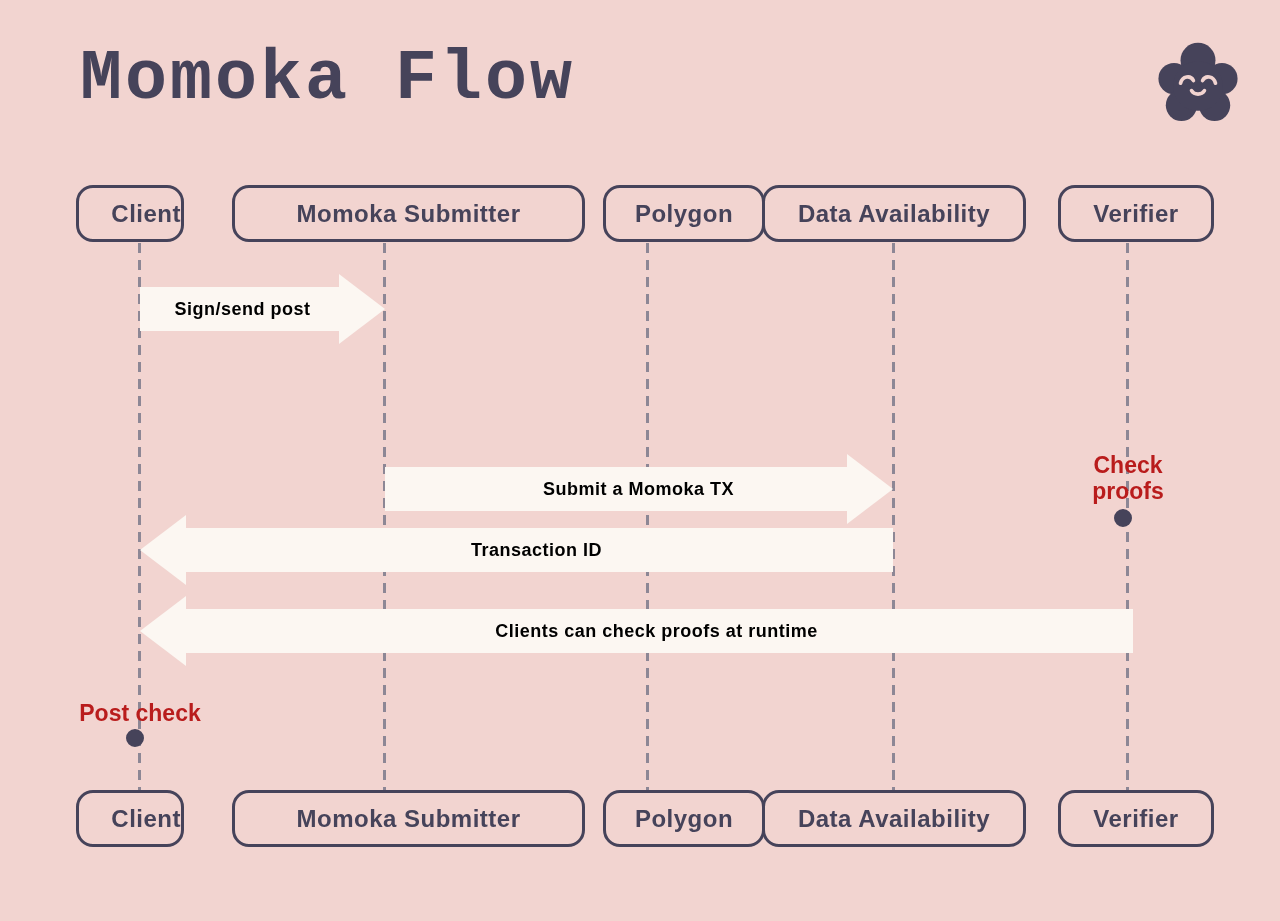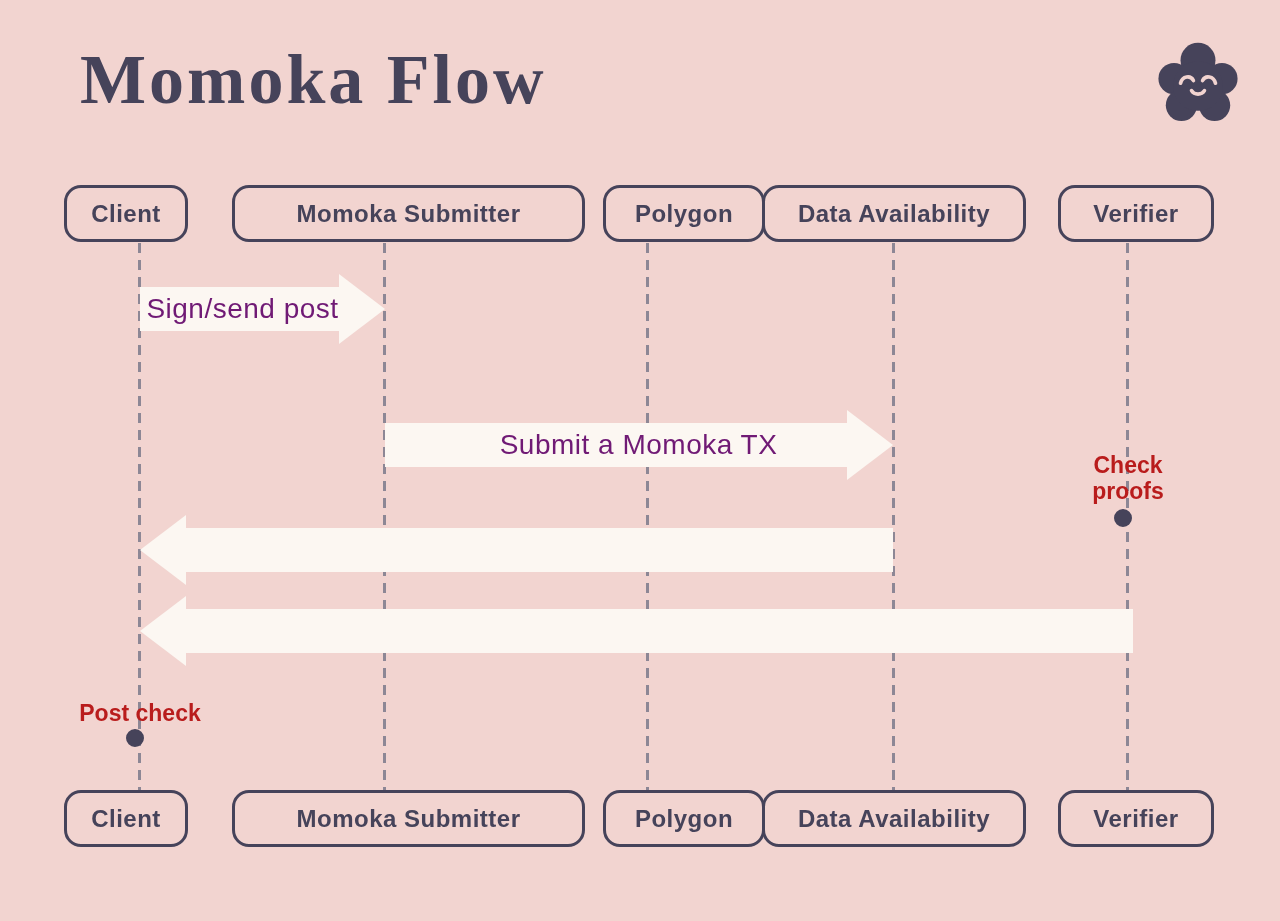--- a/index.html
+++ b/index.html
@@ -7,21 +7,21 @@
   .canvas {
     position:relative;
     width:1280px; height:921px;
     background:#f2d4d0;
     overflow:hidden;
     font-family:"Liberation Sans", sans-serif;
     color:#46435a;
   }
   .page-title {
     position:absolute; left:80px; top:40px;
-    font-family:Liberation Serif, serif;
+    font-family:Liberation Mono, monospace;
     font-weight:bold; font-size:70px; letter-spacing:3px;
     color:#46435a;
   }
   .logo { position:absolute; left:1152px; top:38px; width:92px; height:96px; }
 
   
   .lifeline {
     position:absolute; top:243px; height:548px; width:3px;
     background:repeating-linear-gradient(to bottom, #8d8795 0 10px, rgba(0,0,0,0) 10px 17px);
   }
@@ -34,21 +34,21 @@
   
   .pbox {
     position:absolute; height:57px;
     border:3px solid #46435a; border-radius:17px;
     display:flex; align-items:center; justify-content:center;
     font-weight:bold; font-size:24px; letter-spacing:0.5px;
     color:#46435a; background:transparent;
   }
   .row-top .pbox    { top:185px; }
   .row-bottom .pbox { top:790px; }
-  .pb-client  { left:64px;   width:124px; }
+  .pb-client  { left:76px;   width:108px;justify-content:flex-end; }
   .pb-submit  { left:232px;  width:353px; }
   .pb-polygon { left:567px;  width:162px;margin-left:36px; }
   .pb-da      { left:762px;  width:264px; }
   .pb-verify  { left:1058px; width:156px; }
 
   
   .arrow { position:absolute; height:70px; display:flex; align-items:center; }
   .arrow .body {
     position:absolute; top:13px; bottom:13px;
     background:#fcf7f2;
@@ -57,28 +57,28 @@
   .arrow.left  .body { left:44px; right:0; }
   .arrow .head {
     position:absolute; top:0; width:0; height:0;
     border-top:35px solid transparent;
     border-bottom:35px solid transparent;
   }
   .arrow.right .head { right:0; border-left:46px solid #fcf7f2; }
   .arrow.left  .head { left:0;  border-right:46px solid #fcf7f2; }
   .arrow .label {
     position:relative; z-index:1; width:100%;
-    text-align:center; font-weight:normal; font-size:28px;
-    color:#701a75; letter-spacing:0.5px;
+    text-align:center; font-weight:bold; font-size:18px;
+    color:#000000; letter-spacing:0.5px;
   }
   .arrow.right .label { padding-right:40px; }
   .arrow.left  .label { padding-left:40px; }
   .a1 { left:140px; top:274px; width:245px; }
   .a2 { left:385px; top:354px; width:263px; }
-  .a3 { left:385px; top:410px; width:508px;padding-left:39px; }
+  .a3 { left:385px; top:454px; width:508px;padding-left:39px; }
   .a4 { left:140px; top:515px; width:753px; }
   .a5 { left:140px; top:596px; width:993px; }
 
   
   .annot-label {
     position:absolute; text-align:center;
     font-weight:bold; font-size:23px; line-height:26px;
     color:#b91c1c;
   }
   .an-check { left:1068px; top:452px; width:120px; }
@@ -144,24 +144,26 @@
     <div class="label">Sign/send post</div>
   </div>
   <div class="arrow right a3">
     <div class="body"></div>
     <div class="head"></div>
     <div class="label">Submit a Momoka TX</div>
   </div>
   <div class="arrow left a4">
     <div class="body"></div>
     <div class="head"></div>
+    <div class="label">Transaction ID</div>
   </div>
   <div class="arrow left a5">
     <div class="body"></div>
     <div class="head"></div>
+    <div class="label">Clients can check proofs at runtime</div>
   </div>
 
   <div class="annot-label an-check">Check proofs</div>
   <div class="ring ring-check"></div>
 
   <div class="annot-label an-post">Post check</div>
   <div class="ring ring-post"></div>
 
   <div class="row-bottom">
     <div class="pbox pb-client">

